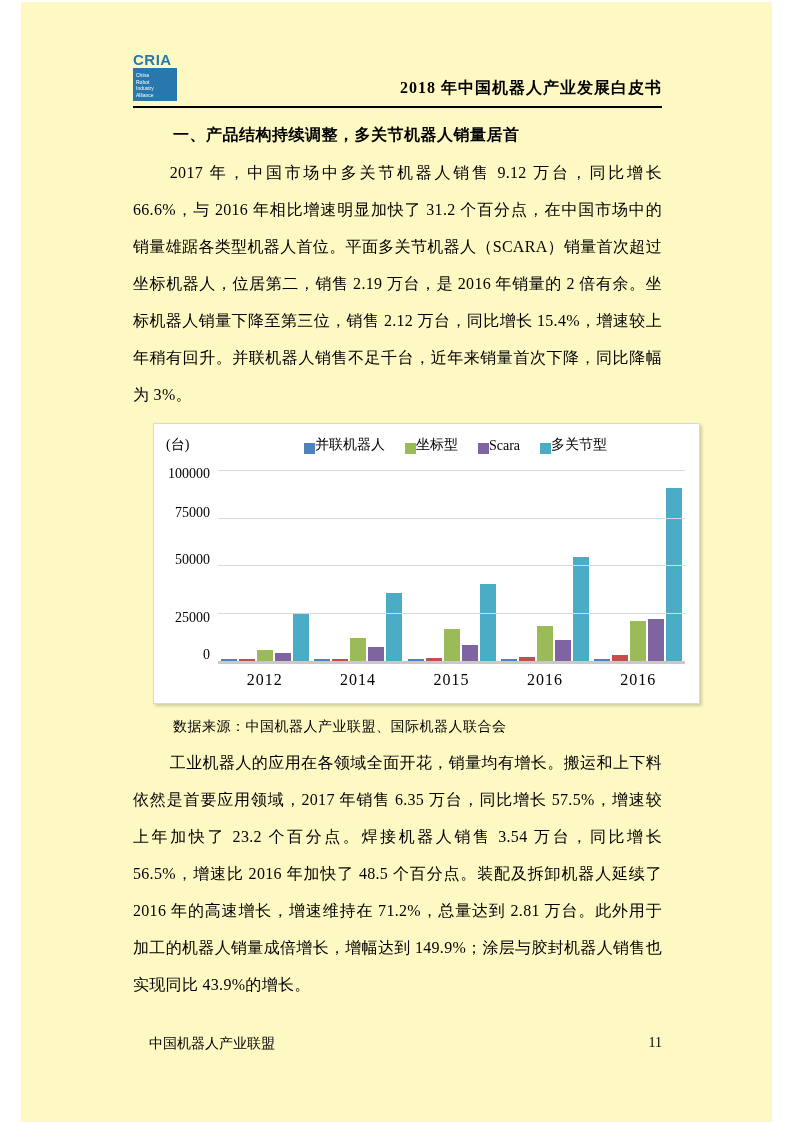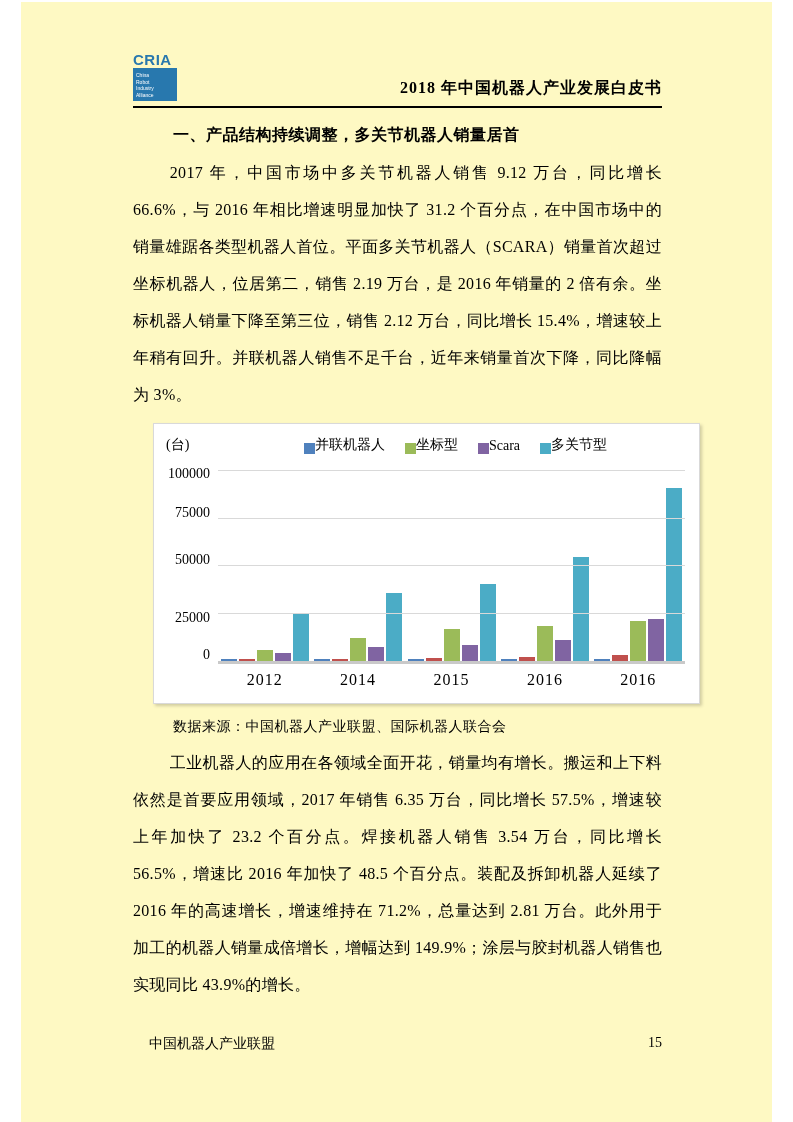--- a/index.html
+++ b/index.html
@@ -278,15 +278,15 @@
     </div>
 
     <div class="source-note">数据来源：中国机器人产业联盟、国际机器人联合会</div>
 
     <div class="para">工业机器人的应用在各领域全面开花，销量均有增长。搬运和上下料依然是首要应用领域，2017 年销售 6.35 万台，同比增长 57.5%，增速较上年加快了 23.2 个百分点。焊接机器人销售 3.54 万台，同比增长 56.5%，增速比 2016 年加快了 48.5 个百分点。装配及拆卸机器人延续了 2016 年的高速增长，增速维持在 71.2%，总量达到 2.81 万台。此外用于加工的机器人销量成倍增长，增幅达到 149.9%；涂层与胶封机器人销售也实现同比 43.9%的增长。</div>
 
   </div>
 
   <div class="footer">
     <div>中国机器人产业联盟</div>
-    <div>15</div>
+    <div>11</div>
   </div>
 </div>
 
 </body></html>

